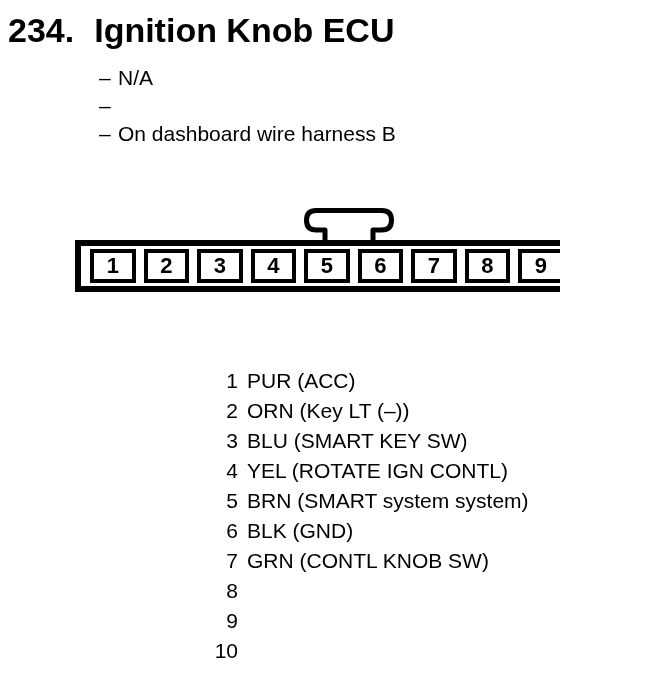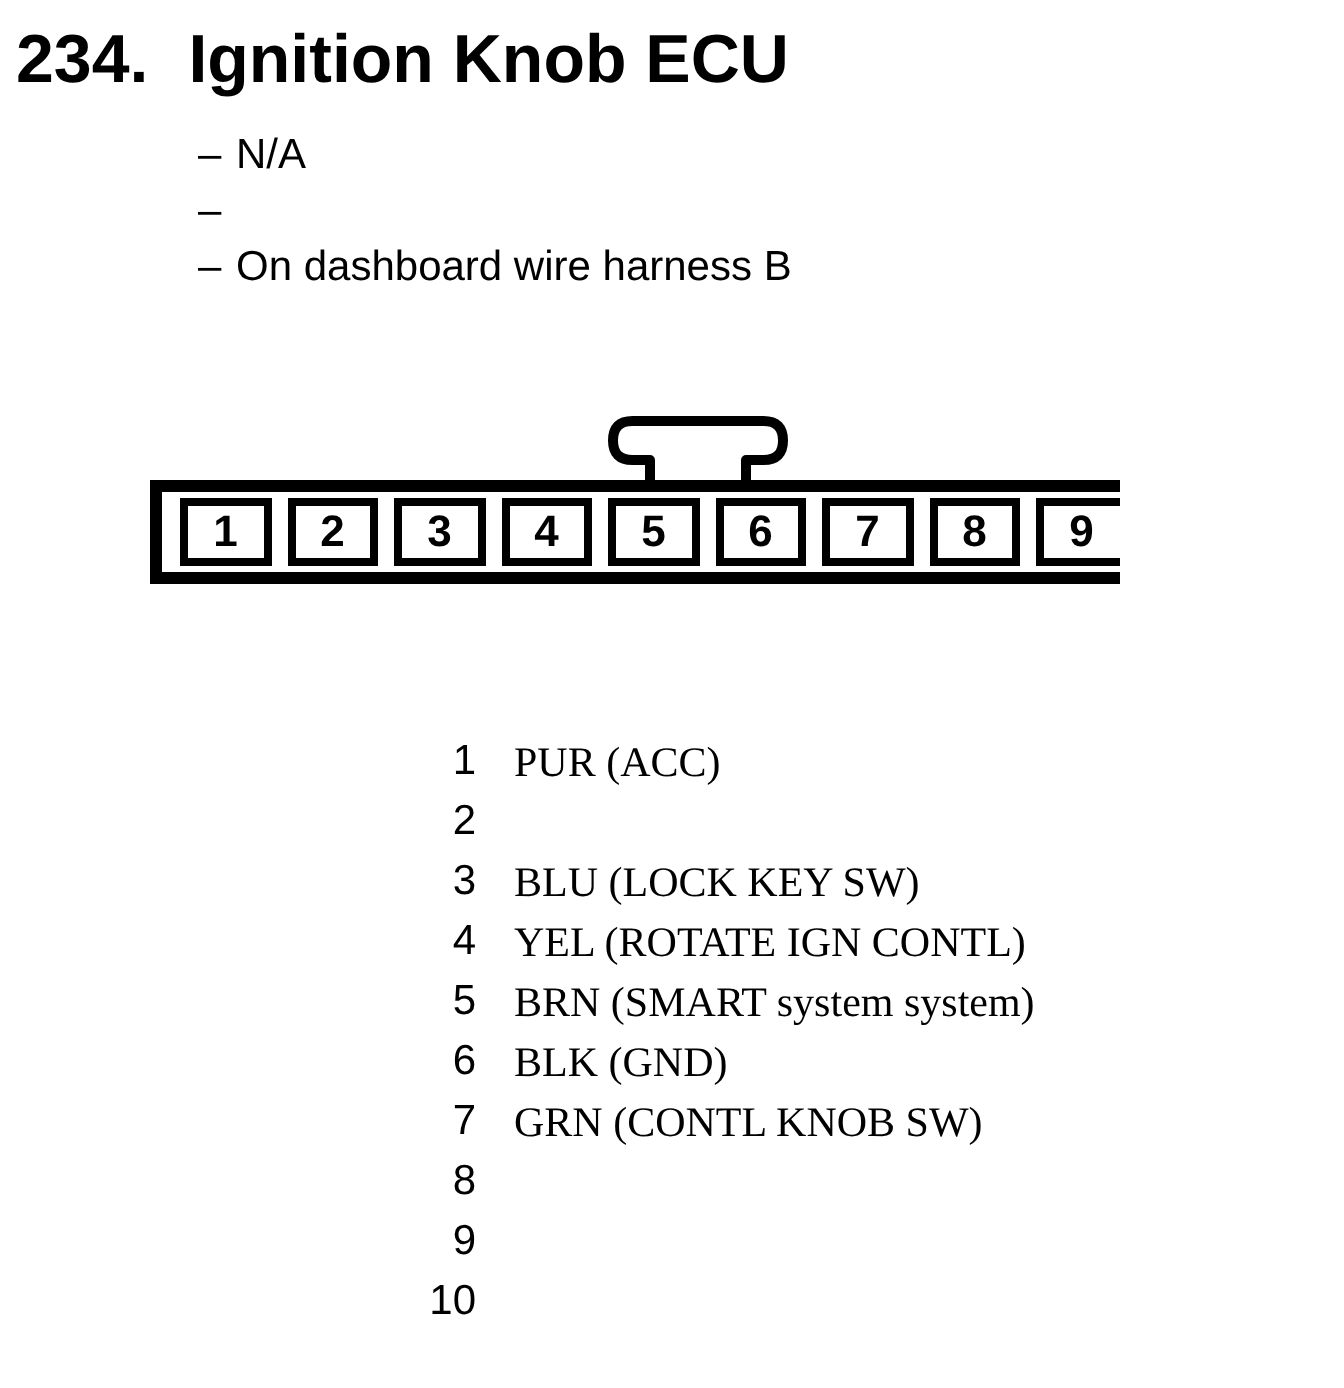--- a/index.html
+++ b/index.html
@@ -62,21 +62,21 @@
     font-weight: bold; font-size: 22px; line-height: 1;
   }
 
   
   .pinout {
     position: absolute; left: 200px; top: 366px;
     font-size: 21px; line-height: 30px;
   }
   .pin-row { display: flex; white-space: nowrap; }
   .pin-num { width: 38px; text-align: right; }
-  .pin-desc { margin-left: 19px; font-family: Liberation Serif, serif; }
+  .pin-desc { margin-left: 9px; }
 </style>
 </head>
 <body>
 
 <div class="page">
 
   <div class="title-row">
     <span class="title-num">234.</span><span class="title-text">Ignition Knob ECU</span>
   </div>
 
@@ -124,25 +124,26 @@
   </div>
 
   <div class="pinout" id="pinout">
   <div class="pin-row">
     <span class="pin-num">1</span>
     <span class="pin-desc">PUR (ACC)</span>
   </div>
 
   <div class="pin-row">
     <span class="pin-num">2</span>
+    <span class="pin-desc">ORN (Key LT (–))</span>
   </div>
 
   <div class="pin-row">
     <span class="pin-num">3</span>
-    <span class="pin-desc">BLU (LOCK KEY SW)</span>
+    <span class="pin-desc">BLU (SMART KEY SW)</span>
   </div>
 
   <div class="pin-row">
     <span class="pin-num">4</span>
     <span class="pin-desc">YEL (ROTATE IGN CONTL)</span>
   </div>
 
   <div class="pin-row">
     <span class="pin-num">5</span>
     <span class="pin-desc">BRN (SMART system system)</span>

